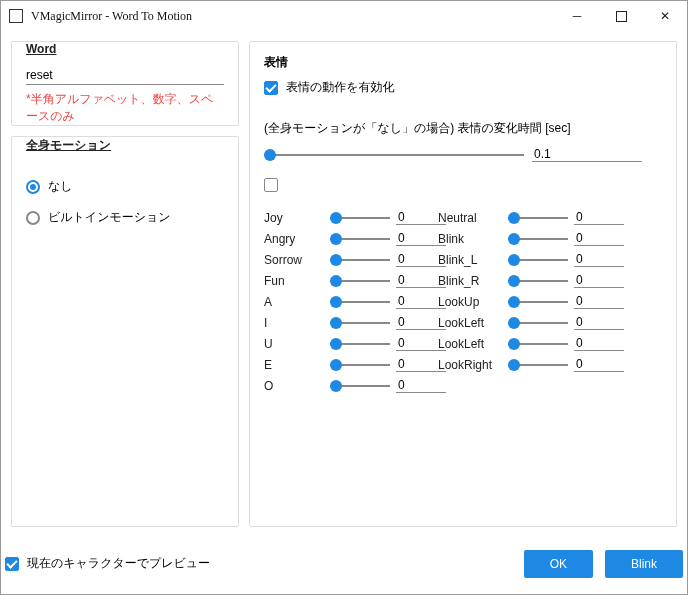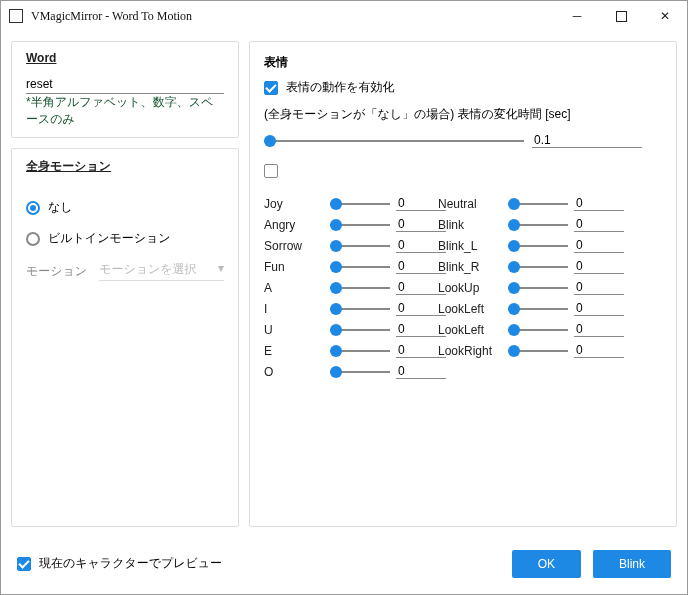--- a/index.html
+++ b/index.html
@@ -3,24 +3,24 @@
 <meta charset="utf-8">
 <style>
 * { box-sizing: border-box; margin: 0; padding: 0; font-family: "Meiryo UI", "Segoe UI", sans-serif; font-size: 12px; }
 body { background: #fff; width: 688px; height: 595px; border: 1px solid #999; display: flex; flex-direction: column; }
 .titlebar { height: 30px; display: flex; align-items: center; padding-left: 8px; }
 .title-icon { width: 14px; height: 14px; border: 1.5px solid #333; margin-right: 8px; }
 .titlebar span.t { flex: 1; color: #111; font-family: Liberation Serif, serif; }
 .titlebar .wbtn { width: 44px; height: 28px; display: flex; align-items: center; justify-content: center; color: #222; }
 .content { flex: 1; display: flex; gap: 10px; padding: 10px; }
 .leftcol { width: 228px; display: flex; flex-direction: column; gap: 10px; }
-.card { border: 1px solid #ddd; border-radius: 2px; padding: 9px 14px; background: #fff; }
+.card { border: 1px solid #ddd; border-radius: 2px; padding: 0 14px; background: #fff; }
 .sect-title { font-weight: bold; text-decoration: underline; color: #222; margin-bottom: 10px; display: inline-block; }
 .input-line { border: none; border-bottom: 1px solid #888; width: 100%; padding: 2px 0; font-size: 12px; background: transparent; }
-.helper { color: #14532d; }
+.helper { color: #ef4444; margin-top: 6px; }
 .radio-row { display: flex; align-items: center; gap: 8px; margin: 14px 0; }
 .radio { width: 14px; height: 14px; border: 2px solid #888; border-radius: 50%; position: relative; }
 .radio.sel { border-color: #1e88e5; }
 .radio.sel::after { content: ""; position: absolute; inset: 2px; background: #1e88e5; border-radius: 50%; }
 .mot-row { display: flex; align-items: center; gap: 12px; margin-top: 10px; }
 .mot-lbl { color: #888; }
 .mot-sel { color: #bbb; flex: 1; border-bottom: 1px solid #ddd; padding-bottom: 2px; display: flex; justify-content: space-between; }
 .chev { color: #bbb; }
 .rightcol { flex: 1; border: 1px solid #ddd; border-radius: 2px; padding: 12px 14px; }
 .cb-row { display: flex; align-items: center; gap: 8px; margin: 8px 0; }
@@ -30,21 +30,21 @@
 .time-row { display: flex; align-items: center; gap: 8px; margin: 10px 0 16px; }
 .slider { height: 14px; display: flex; align-items: center; position: relative; }
 .track { height: 2px; background: #888; width: 100%; position: absolute; }
 .thumb { width: 12px; height: 12px; background: #1e88e5; border-radius: 50%; position: absolute; left: 0; }
 .val { border: none; border-bottom: 1px solid #888; width: 50px; padding: 0 2px; background: transparent; }
 .grid { display: grid; grid-template-columns: 60px 60px 36px 64px 60px 36px; column-gap: 10px; row-gap: 16px; align-items: center; gap: 6px; }
 .plabel { color: #222; }
 .mini-slider { width: 60px; height: 14px; position: relative; display: flex; align-items: center; }
 .mini-slider .track { background: #888; }
 .mini-slider .thumb { left: 0; }
-.footer { display: flex; align-items: center; padding: 10px 16px 14px; gap: 12px; justify-content: space-between; }
+.footer { display: flex; align-items: center; padding: 10px 4px 14px; gap: 12px; justify-content: space-between; }
 .footer .spacer { flex: 1; }
 .btn { background: #1e88e5; color: #fff; border: none; padding: 7px 26px; border-radius: 2px; font-size: 12px; }
 </style>
 </head>
 <body>
 
 <div class="titlebar">
   <div class="title-icon"></div>
   <span class="t">VMagicMirror - Word To Motion</span>
   <div class="wbtn">─</div>
@@ -64,37 +64,30 @@
     <div class="card" style="flex:1">
       <span class="sect-title">全身モーション</span>
       <div class="radio-row">
         <div class="radio sel"></div>
         <span>なし</span>
       </div>
       <div class="radio-row">
         <div class="radio"></div>
         <span>ビルトインモーション</span>
       </div>
-      <div class="mot-row">
-        <span class="mot-lbl">モーション</span>
-        <div class="mot-sel">
-          <span>モーションを選択</span>
-          <span class="chev">▾</span>
-        </div>
-      </div>
     </div>
   </div>
 
   <div class="rightcol">
     <div style="font-weight:bold;margin-bottom:8px">表情</div>
     <div class="cb-row">
       <div class="cb chk"></div>
       <span>表情の動作を有効化</span>
     </div>
-    <div style="margin-top:10px">(全身モーションが「なし」の場合) 表情の変化時間 [sec]</div>
+    <div style="margin-top:24px">(全身モーションが「なし」の場合) 表情の変化時間 [sec]</div>
     <div class="time-row">
       <div class="slider" style="width:260px">
           <div class="track"></div>
           <div class="thumb"></div>
         </div>
       <input class="val" style="width: 110px;" value="0.1">
     </div>
     <div class="cb-row" style="margin-bottom:18px">
       <div class="cb"></div>
     </div>

